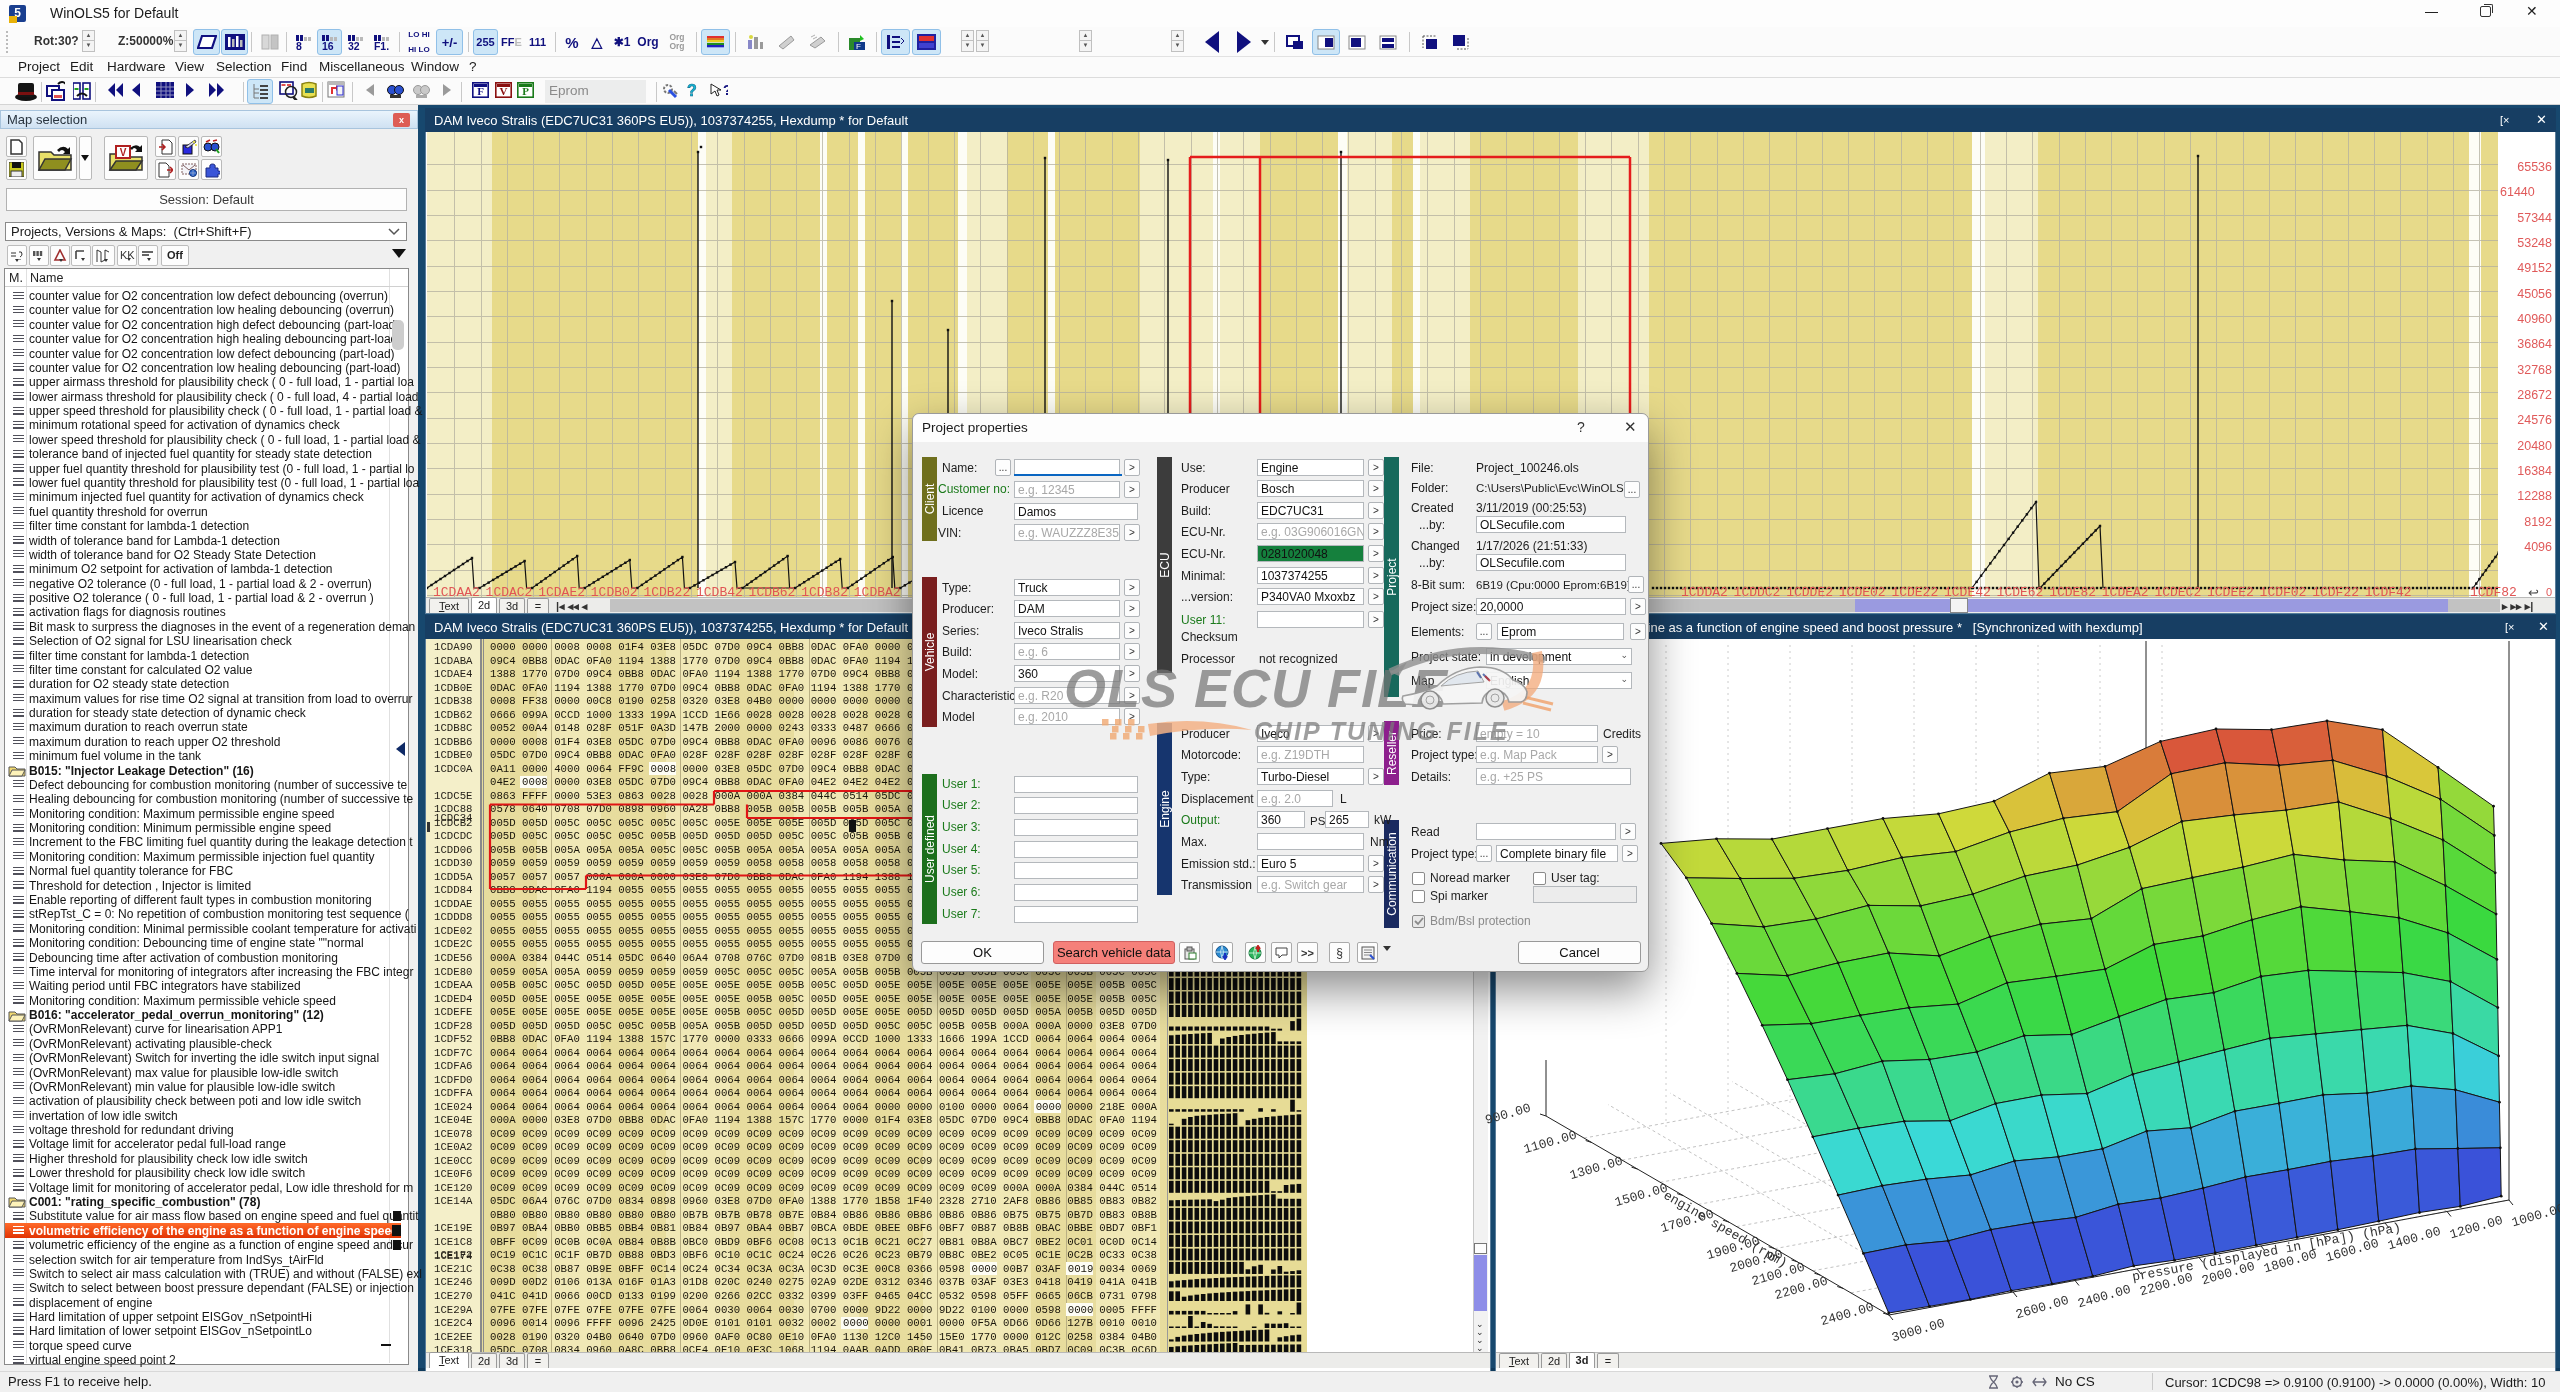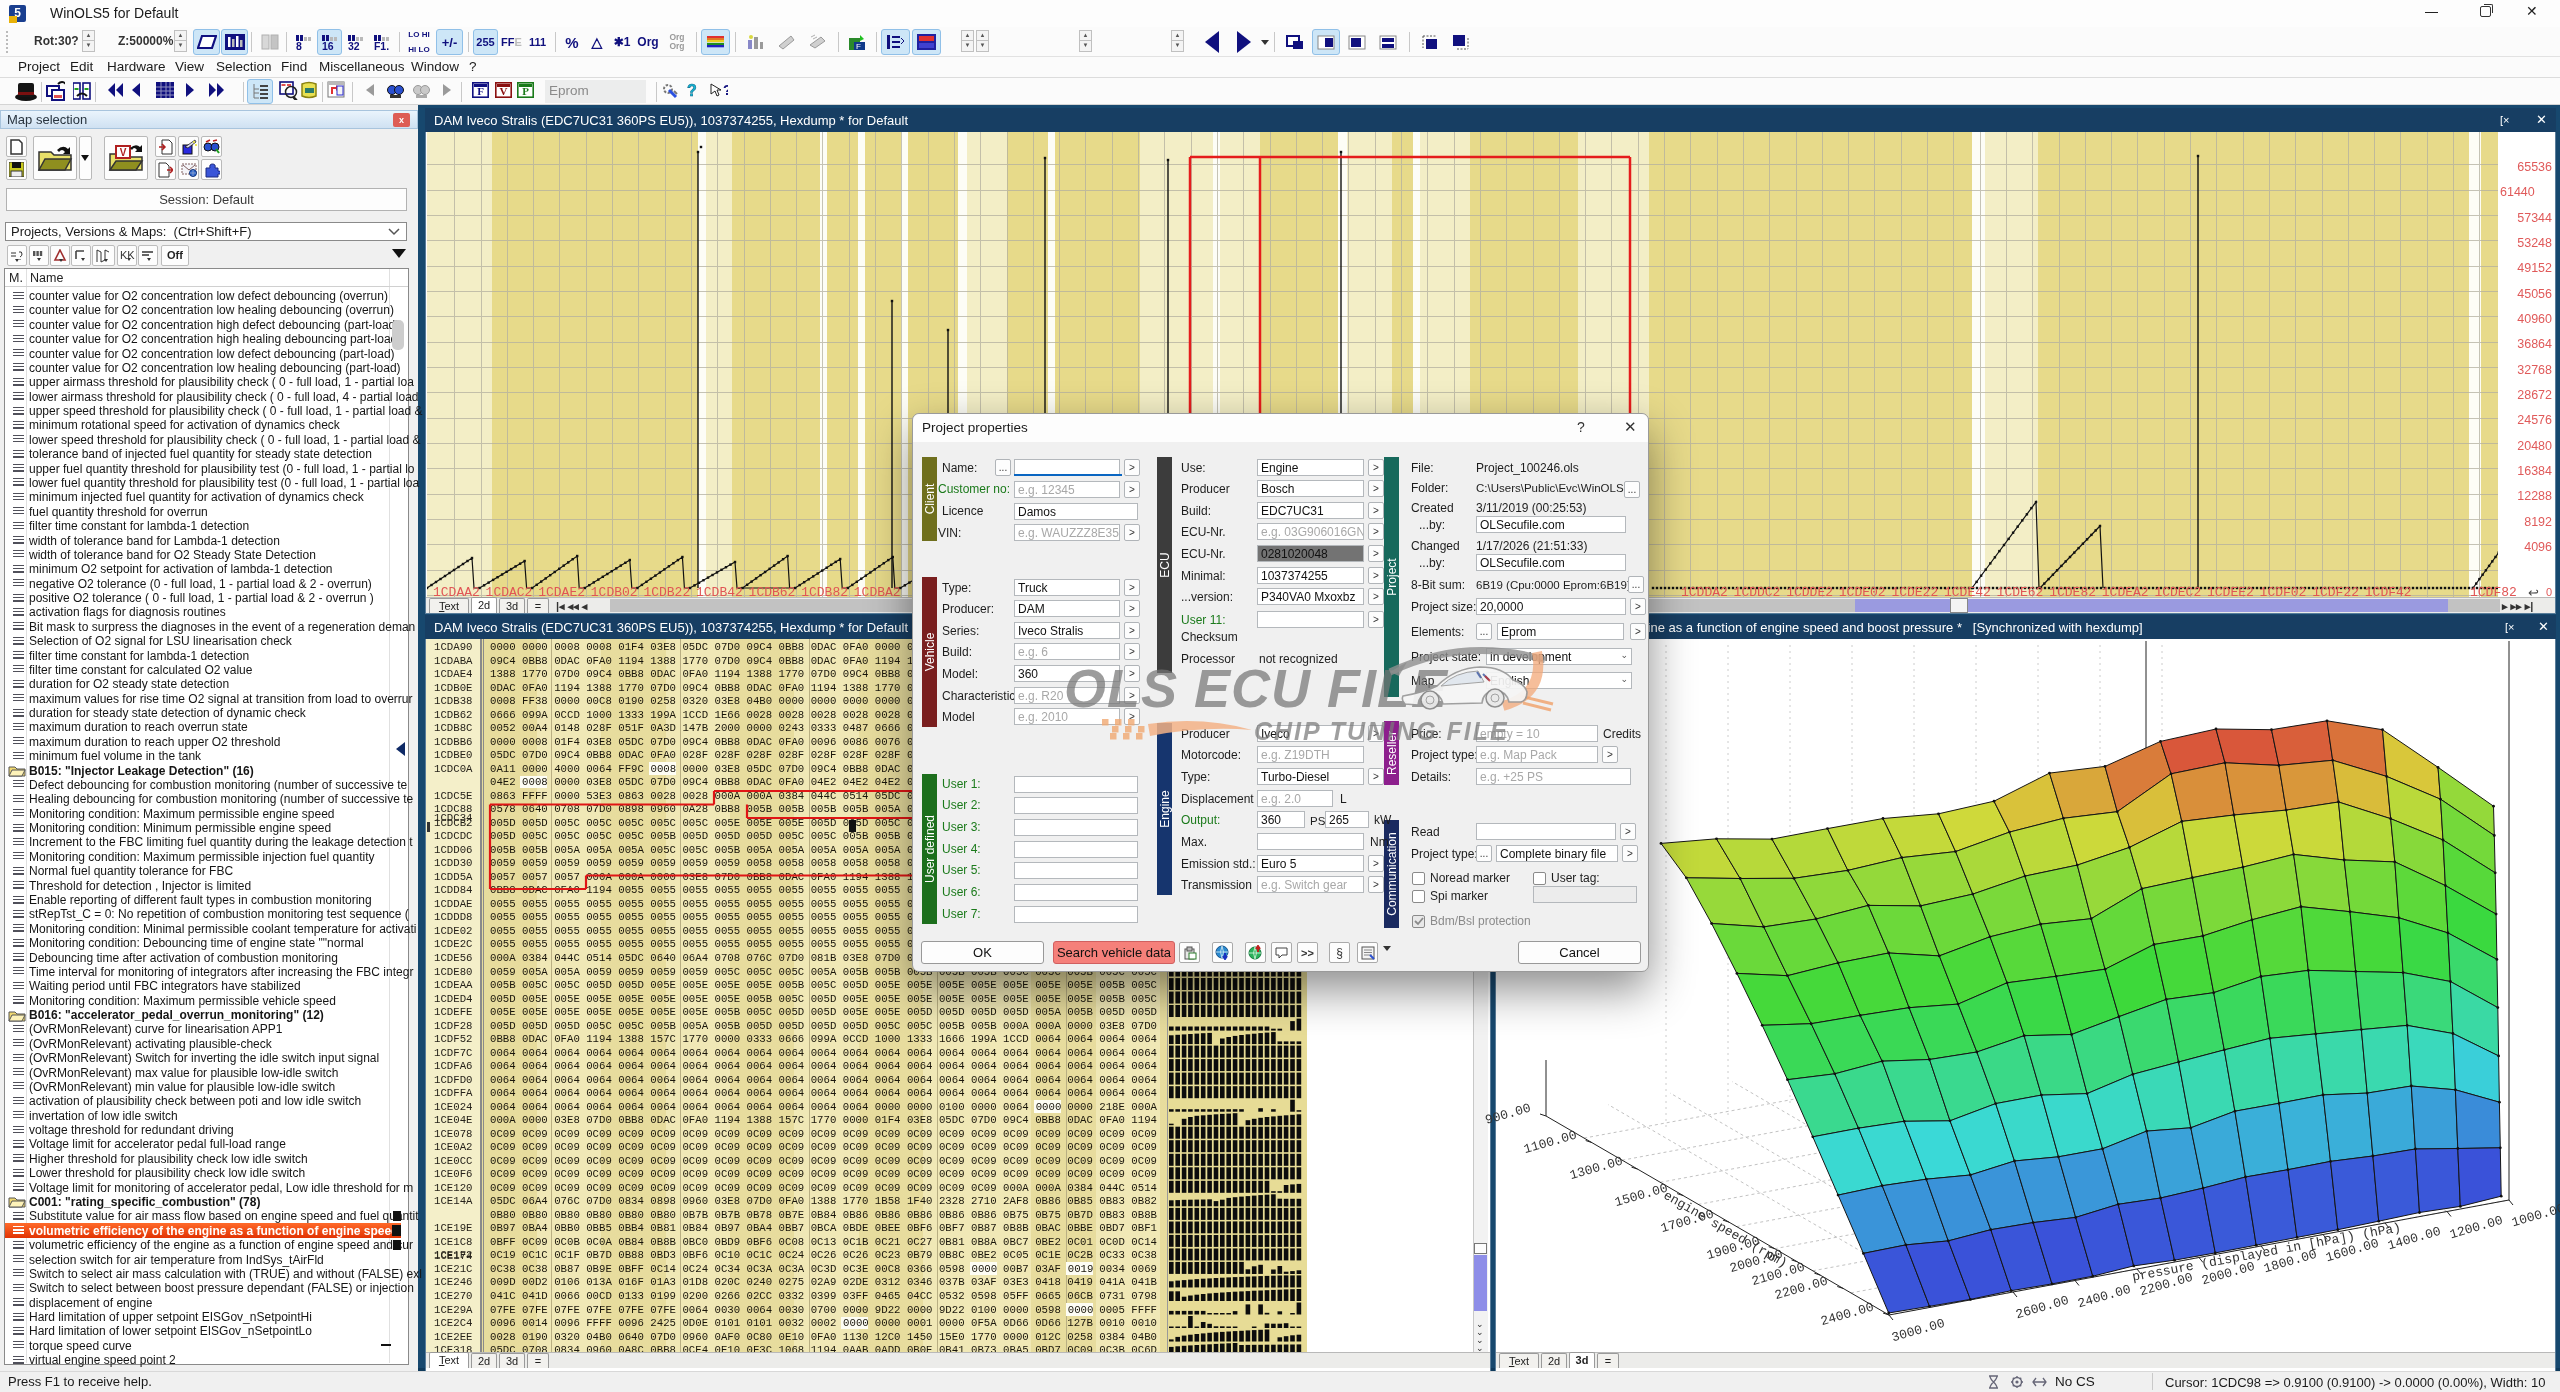--- a/index.html
+++ b/index.html
@@ -3063,21 +3063,21 @@
 <div class="fldlbl" style="left:1181px;top:482px;z-index:7;font-size:12.0px;">Producer</div>
 <div class="inp" style="left:1257px;top:480px;width:107px;height:17px;background:#fff;z-index:7;">Bosch</div>
 <div class="gobtn" style="left:1368px;top:480px;z-index:7;">&gt;</div>
 <div class="fldlbl" style="left:1181px;top:504px;z-index:7;font-size:12.0px;">Build:</div>
 <div class="inp" style="left:1257px;top:502px;width:107px;height:17px;background:#fff;z-index:7;">EDC7UC31</div>
 <div class="gobtn" style="left:1368px;top:502px;z-index:7;">&gt;</div>
 <div class="fldlbl" style="left:1181px;top:525px;z-index:7;font-size:12.0px;">ECU-Nr.</div>
 <div class="inp ph" style="left:1257px;top:523px;width:107px;height:17px;background:#fff;z-index:7;">e.g. 03G906016GN</div>
 <div class="gobtn" style="left:1368px;top:523px;z-index:7;">&gt;</div>
 <div class="fldlbl" style="left:1181px;top:547px;z-index:7;font-size:12.0px;">ECU-Nr.</div>
-<div class="inp" style="left:1257px;top:545px;width:107px;height:17px;background:#737373;z-index:7;">0281020048</div>
+<div class="inp" style="left:1257px;top:545px;width:107px;height:17px;background:#15803d;z-index:7;">0281020048</div>
 <div class="gobtn" style="left:1368px;top:545px;z-index:7;">&gt;</div>
 <div class="fldlbl" style="left:1181px;top:569px;z-index:7;font-size:12.0px;">Minimal:</div>
 <div class="inp" style="left:1257px;top:567px;width:107px;height:17px;background:#fff;z-index:7;">1037374255</div>
 <div class="gobtn" style="left:1368px;top:567px;z-index:7;">&gt;</div>
 <div class="fldlbl" style="left:1181px;top:590px;z-index:7;font-size:12.0px;">...version:</div>
 <div class="inp" style="left:1257px;top:588px;width:107px;height:17px;background:#fff;z-index:7;">P340VA0  Mxoxbz</div>
 <div class="gobtn" style="left:1368px;top:588px;z-index:7;">&gt;</div>
 <div class="fldlbl grn" style="left:1181px;top:613px;z-index:7;font-size:12.0px;">User 11:</div>
 <div class="inp" style="left:1257px;top:611px;width:107px;height:17px;background:#fff;z-index:7;"></div>
 <div class="gobtn" style="left:1368px;top:611px;z-index:7;">&gt;</div>

